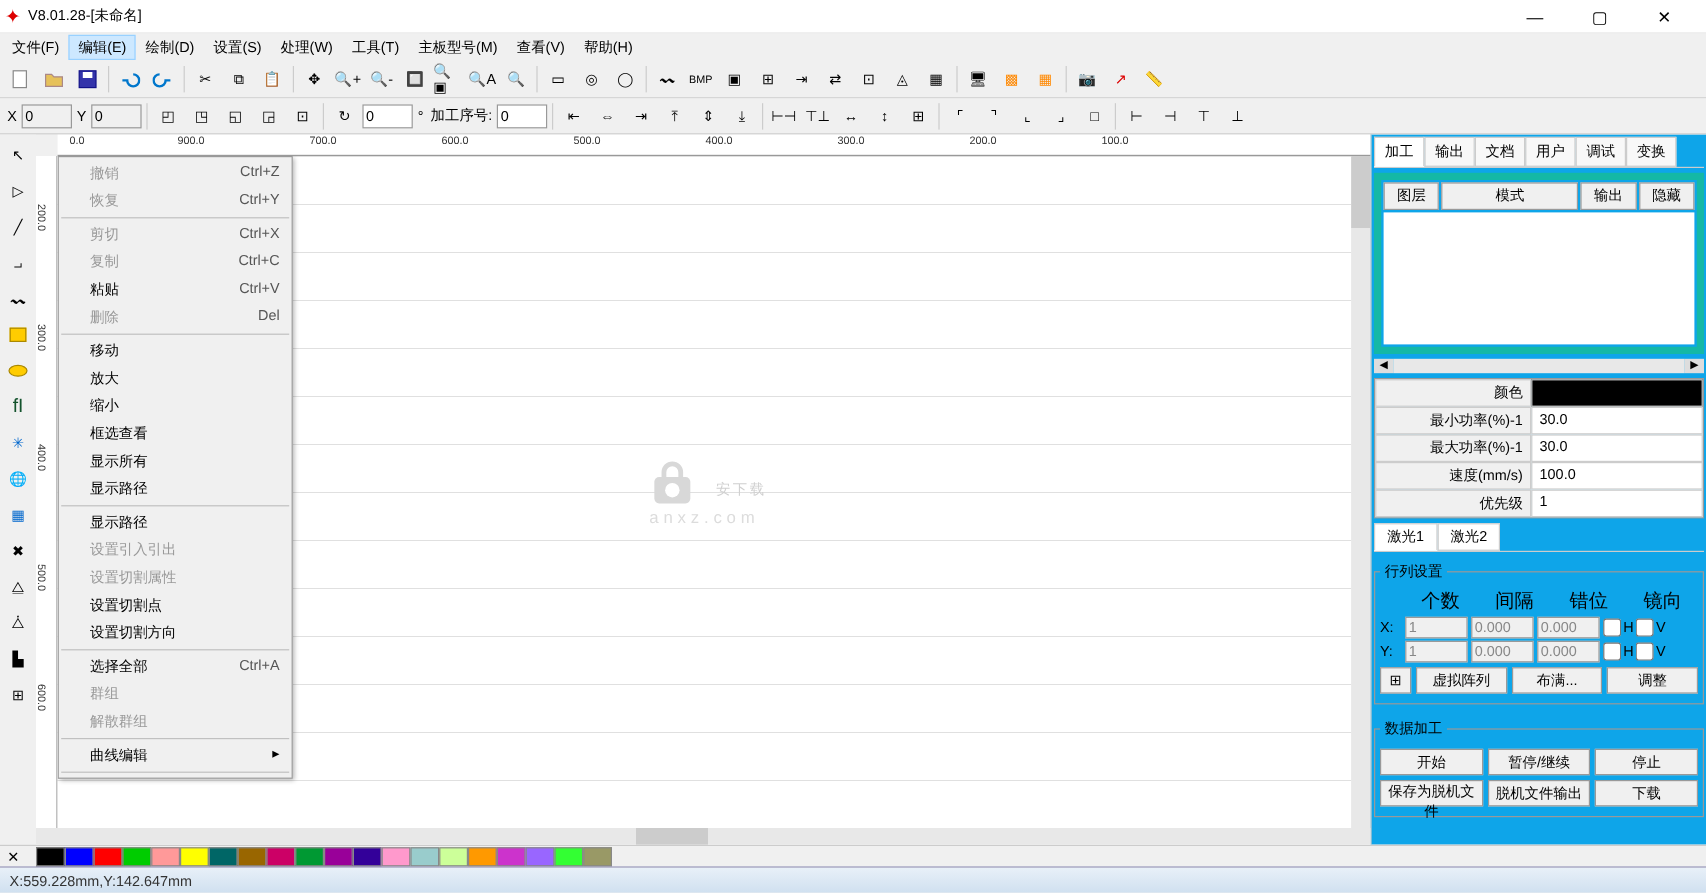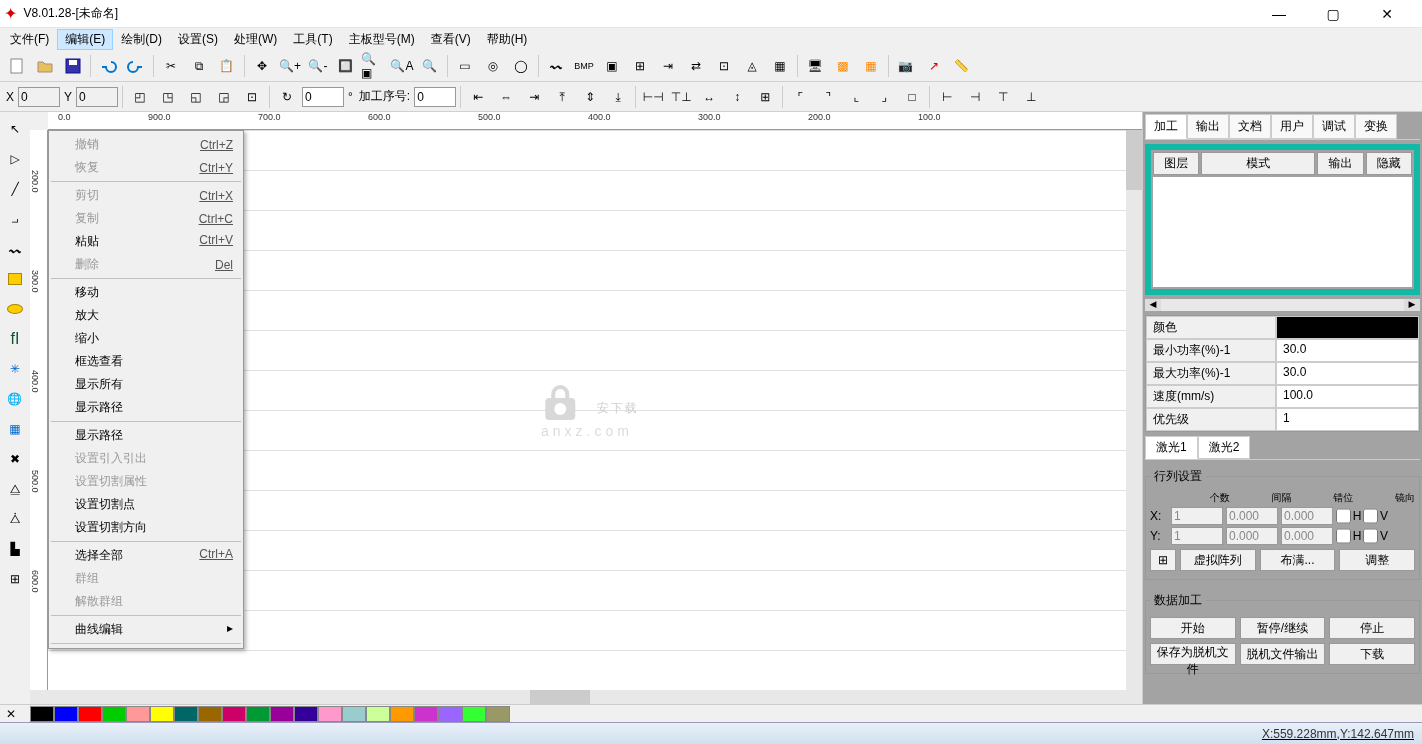--- a/index.html
+++ b/index.html
@@ -26,55 +26,55 @@
 .canvas-area { flex: 1; display: flex; flex-direction: column; position: relative; }
 .ruler-h { height: 18px; background: #fff; border-bottom: 1px solid #999; position: relative; font-size: 10px; margin-left: 18px; }
 .ruler-v { width: 18px; background: #fff; border-right: 1px solid #999; position: relative; font-size: 10px; }
 .canvas-body { flex: 1; display: flex; }
 .canvas { flex: 1; position: relative; background: repeating-linear-gradient(0deg,#fff,#fff 39px,#e0e0e0 39px,#e0e0e0 40px), repeating-linear-gradient(90deg,#fff,#fff 39px,#e0e0e0 39px,#e0e0e0 40px); overflow: hidden; }
 .watermark { position: absolute; top: 50%; left: 50%; transform: translate(-50%,-50%); color: #d0d0d0; font-size: 34px; letter-spacing: 2px; pointer-events: none; text-align: center; }
 .watermark .sub { font-size: 14px; letter-spacing: 4px; color: #dcdcdc; }
 .editmenu { position: absolute; top: 0; left: 0; width: 196px; background: #f0f0f0; border: 1px solid #999; box-shadow: 2px 2px 4px rgba(0,0,0,.3); z-index: 10; padding: 2px; }
 .em-item { display: flex; padding: 3px 8px 3px 24px; cursor: pointer; }
 .em-item .lbl { flex: 1; }
-.em-item .sc { color: #555; text-decoration: underline; }
-.em-item.disabled { color: #999; align-items: center; }
+.em-item .sc { color: #555; }
+.em-item.disabled { color: #999; }
 .em-sep { height: 1px; background: #c0c0c0; margin: 2px 0; }
-.rightpanel { width: 280px; background: #a3a3a3; border-left: 1px solid #ccc; display: flex; flex-direction: column; gap: 4px; padding: 2px; overflow: hidden; }
+.rightpanel { width: 280px; background: #0ea5e9; border-left: 1px solid #ccc; display: flex; flex-direction: column; gap: 4px; padding: 2px; overflow: hidden; }
 .tabset { display: flex; border-bottom: 1px solid #ccc; flex-wrap: wrap; }
 .tabset .tab { padding: 3px 8px; border: 1px solid #ccc; background: #f8f8f8; cursor: pointer; font-size: 12px; }
 .tabset .tab.active { background: #fff; border-bottom: 1px solid #fff; }
 .layertable { border: 6px solid #14b8a6; font-size: 11px; }
 .layertable th { background: #f0f0f0; border: 1px solid #999; padding: 2px 4px; font-weight: normal; }
 .layertable .body { height: 110px; background: #fff; }
 .panel-scroll { height: 12px; display: flex; }
 .panel-scroll .track { flex: 1; background: #e8e8e8; }
 .panel-scroll .btn { width: 16px; background: #ddd; text-align: center; font-size: 9px; }
 .props { border: 1px solid #999; }
 .props .row { display: flex; }
-.props .row .k { flex: 0 0 130px; padding: 2px 6px; border: 1px solid #ccc; background: #f0f0f0; }
+.props .row .k { flex: 0 0 130px; padding: 2px 6px; border: 1px solid #ccc; background: #f0f0f0; text-align: right; }
 .props .row .v { flex: 1; padding: 2px 6px; border: 1px solid #ccc; background: #fff; }
 .props .row .v.black { background: #000; }
 .subtab { display: flex; border-bottom: 1px solid #ccc; }
 .subtab .t { padding: 2px 10px; border: 1px solid #ccc; background: #fff; cursor: pointer; }
 .subtab .t.active { background: #fff; border-bottom-color: #fff; }
 .fieldrow { display: flex; align-items: center; gap: 3px; margin: 2px 0; }
-.fieldrow .hdr { flex: 1; text-align: right; font-size: 10px; }
+.fieldrow .hdr { flex: 1; text-align: center; font-size: 16px; }
 .fieldrow input { width: 52px; height: 18px; border: 1px solid #999; padding: 0 2px; }
 .fieldrow input.ro { background: #f0f0f0; color: #888; }
 .fieldrow .cb { width: 52px; display: flex; gap: 2px; align-items: center; font-size: 10px; }
 .btnrow { display: flex; gap: 4px; margin: 4px 0; }
 .btnrow button { flex: 1; height: 22px; border: 1px solid #999; background: #f0f0f0; cursor: pointer; font-size: 12px; }
 .btnrow .iconbtn { flex: 0 0 26px; }
 fieldset { border: 1px solid #999; padding: 4px; margin: 4px 0; }
 fieldset legend { padding: 0 4px; font-size: 12px; }
 .bottombar { height: 18px; display: flex; align-items: center; background: #f0f0f0; border-top: 1px solid #ccc; }
 .palette { display: flex; gap: 0; padding-left: 8px; }
 .palette .sw { width: 24px; height: 16px; border: 1px solid #888; cursor: pointer; }
-.statusbar { height: 22px; display: flex; align-items: center; justify-content: flex-end; padding: 0 8px; background: linear-gradient(#e8f0f8,#d0e0f0); border-top: 1px solid #99b; font-size: 12px; text-decoration: underline; }
+.statusbar { height: 22px; display: flex; align-items: center; justify-content: flex-start; padding: 0 8px; background: linear-gradient(#e8f0f8,#d0e0f0); border-top: 1px solid #99b; font-size: 12px; }
 .statusbar .right { color: #333; }
 .sb-h { height: 14px; display: flex; background: #f0f0f0; }
 .sb-h .track { flex: 1; background: #e8e8e8; position: relative; }
 .sb-h .thumb { position: absolute; left: 45%; width: 60px; height: 100%; background: #ccc; }
 .sb-v { width: 16px; background: #e8e8e8; position: relative; }
 .sb-v .thumb { position: absolute; top: 0; width: 100%; height: 60px; background: #ccc; }
 .ruler-tick { position: absolute; font-size: 9px; color: #333; }
 svg { display: block; }
 </style>
 </head>

